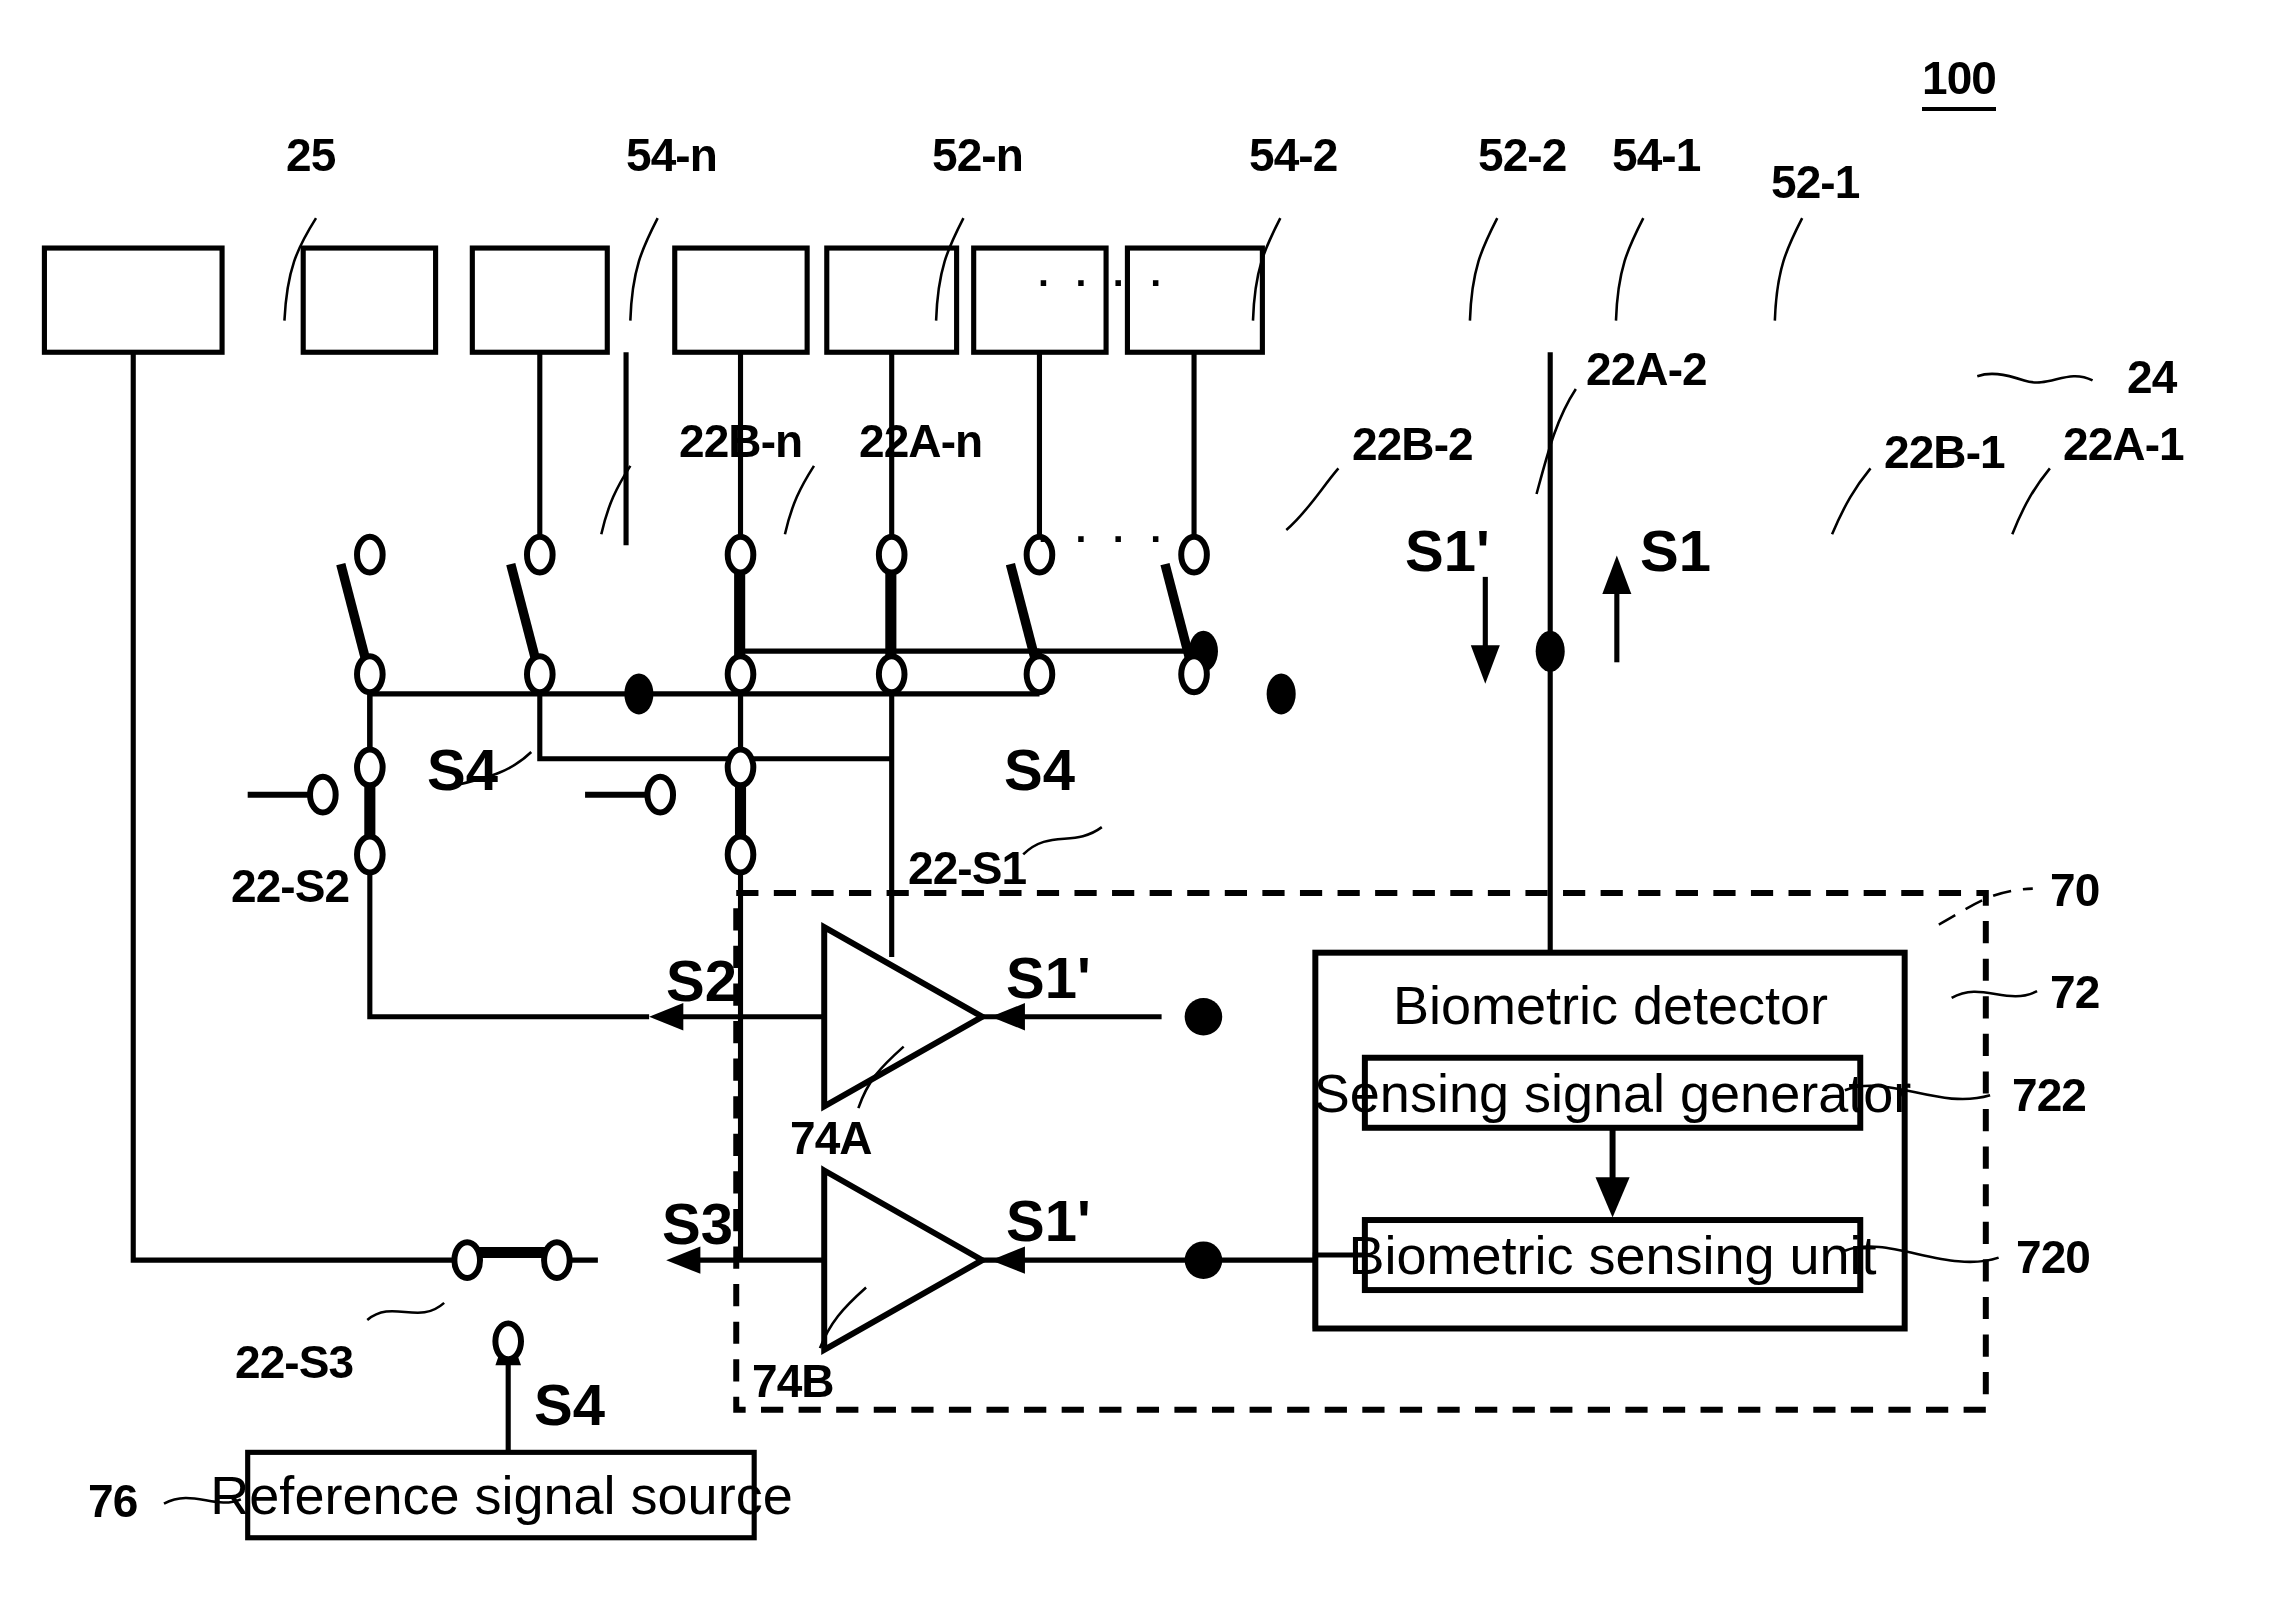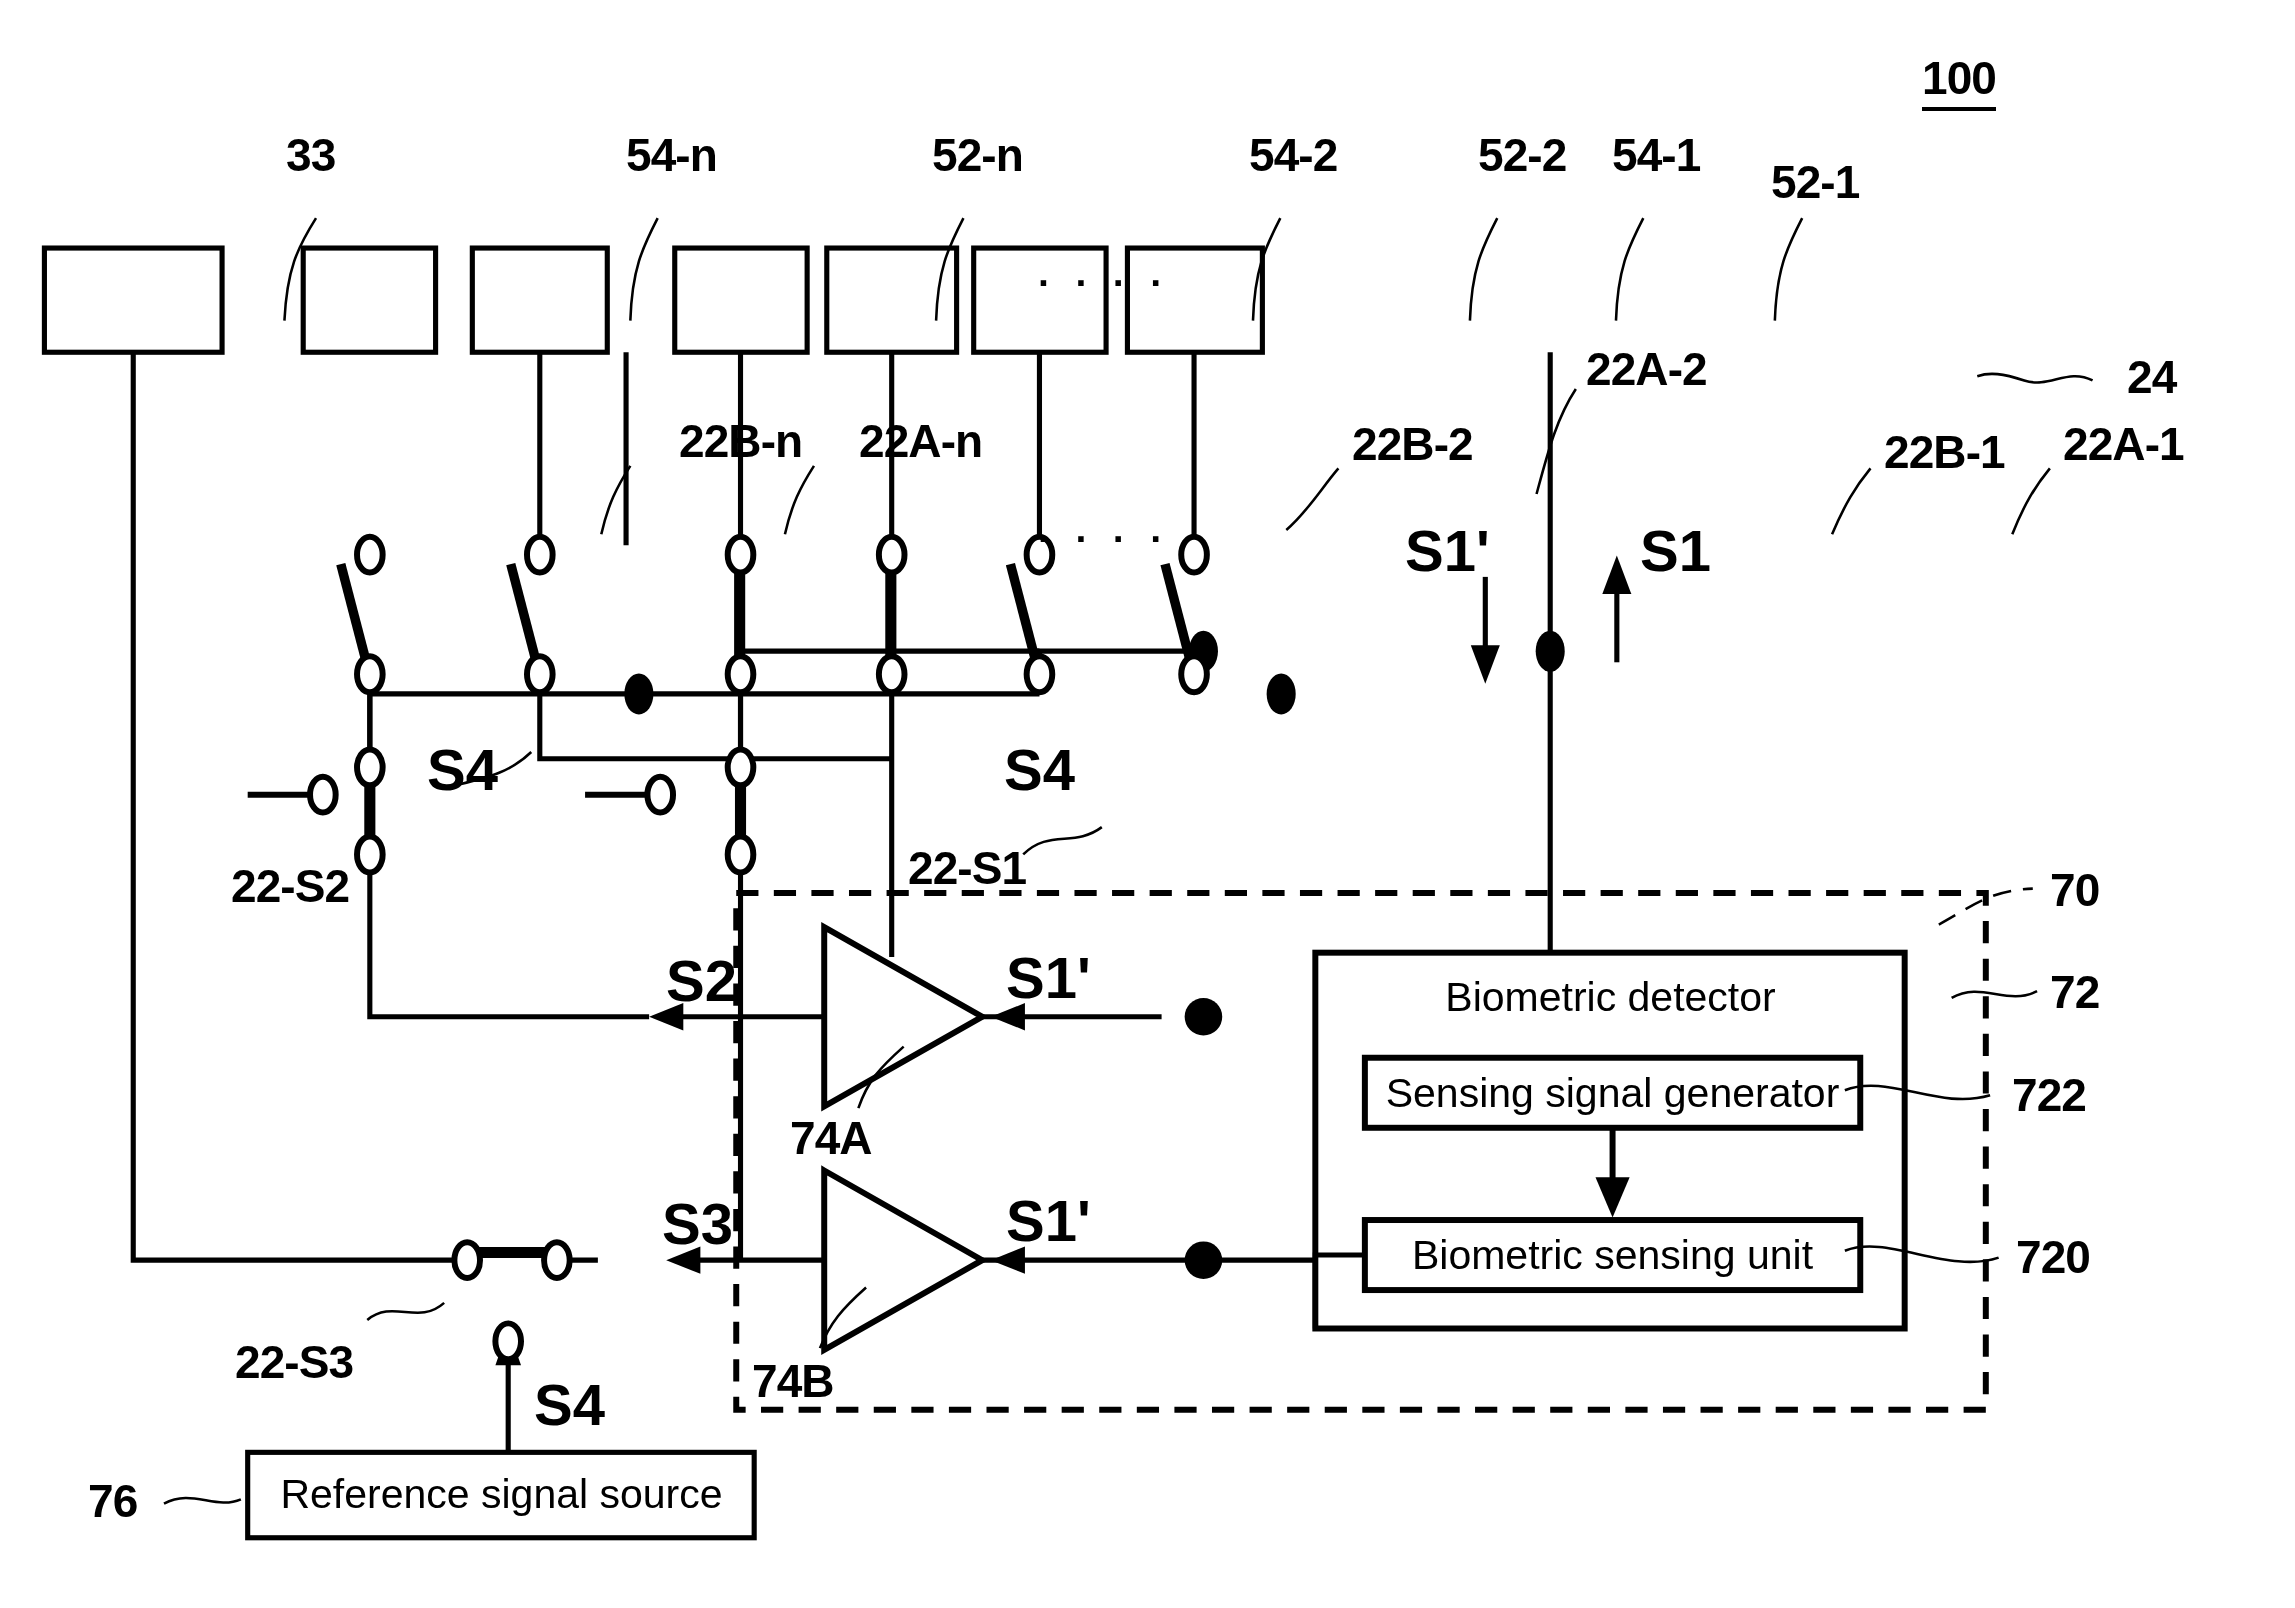--- a/index.html
+++ b/index.html
@@ -4,21 +4,21 @@
 <style>
   html,body{margin:0;padding:0;background:#ffffff;}
   body{width:2295px;height:1609px;position:relative;overflow:hidden;
        font-family:"Liberation Sans", sans-serif;color:#000;}
   #stage{position:absolute;left:0;top:0;width:2295px;height:1609px;}
   svg#fig{position:absolute;left:0;top:0;width:2295px;height:1609px;}
   .lbl{position:absolute;white-space:nowrap;font-weight:bold;color:#000;
        font-family:"Liberation Sans", sans-serif;}
   .ref{font-size:46px;letter-spacing:-0.9px;}
   .sig{font-size:58px;}
-  .boxtxt{font-size:41px;font-weight:normal;}
+  .boxtxt{font-size:54px;font-weight:normal;}
   .u100{border-bottom:4.3px solid #000;padding-bottom:1.7px;}
 </style>
 </head>
 <body>
 
 <div id="stage">
 
 <svg id="fig" viewBox="0 0 2687 1883">
   <g fill="none" stroke="#000" stroke-width="6" stroke-linecap="butt">
 
@@ -240,21 +240,21 @@
       <path d="M 1893 775 L 1893 675"></path>
     </g>
     <polygon points="1739,800 1722,755 1756,755" fill="#000" stroke="none"></polygon>
     <polygon points="1893,650 1876,695 1910,695" fill="#000" stroke="none"></polygon>
 
   </g>
 </svg>
 
 <div class="lbl ref u100" style="left:1922px; top:51px;">100</div>
 
-<div class="lbl ref" style="left:286px; top:128px;">33</div>
+<div class="lbl ref" style="left:286px; top:128px;">25</div>
 <div class="lbl ref" style="left:626px; top:128px;">54-n</div>
 <div class="lbl ref" style="left:932px; top:128px;">52-n</div>
 <div class="lbl ref" style="left:1249px; top:128px;">54-2</div>
 <div class="lbl ref" style="left:1466px; top:128px;margin-left:12px;">52-2</div>
 <div class="lbl ref" style="left:1612px; top:128px;">54-1</div>
 <div class="lbl ref" style="left:1771px; top:140px;margin-top:15px;">52-1</div>
 
 <div class="lbl ref" style="left:1038px; top:261px; font-size:39px; letter-spacing:6.8px;">· · · ·</div>
 <div class="lbl ref" style="left:1038px; top:517px; font-size:39px; letter-spacing:6.8px;">· · · ·</div>
 

